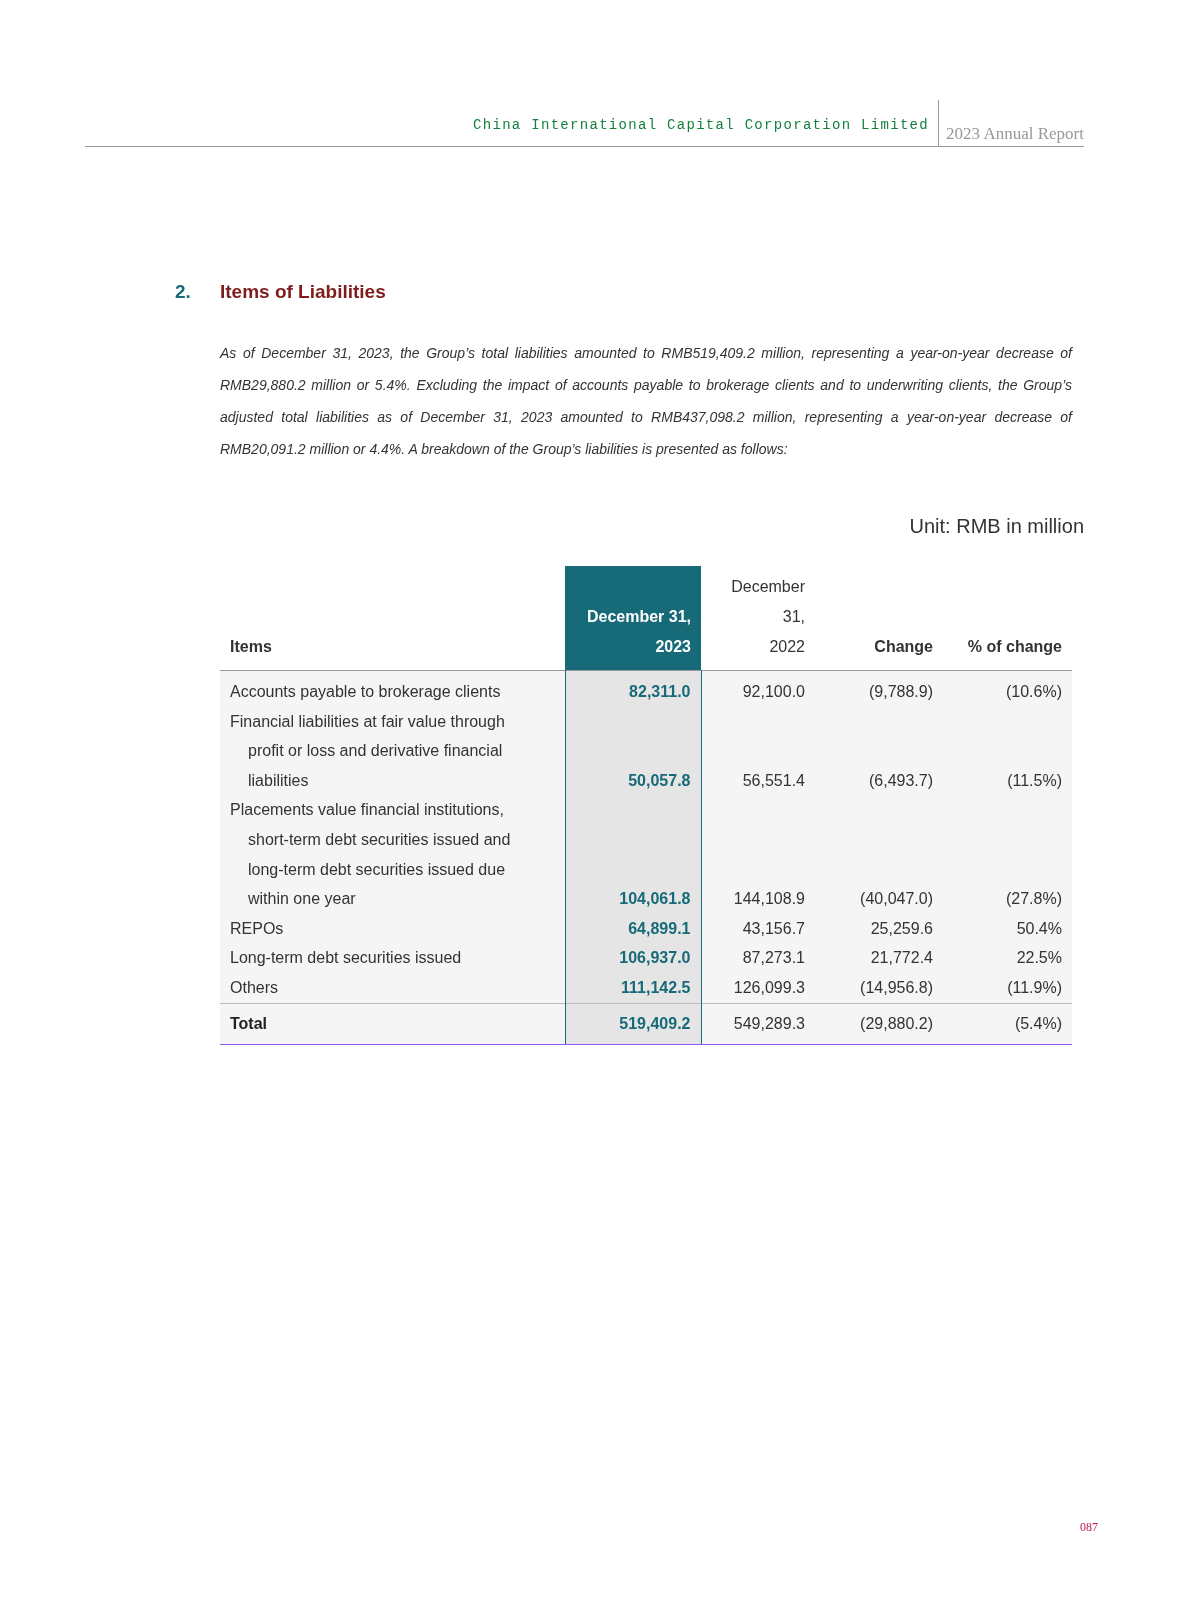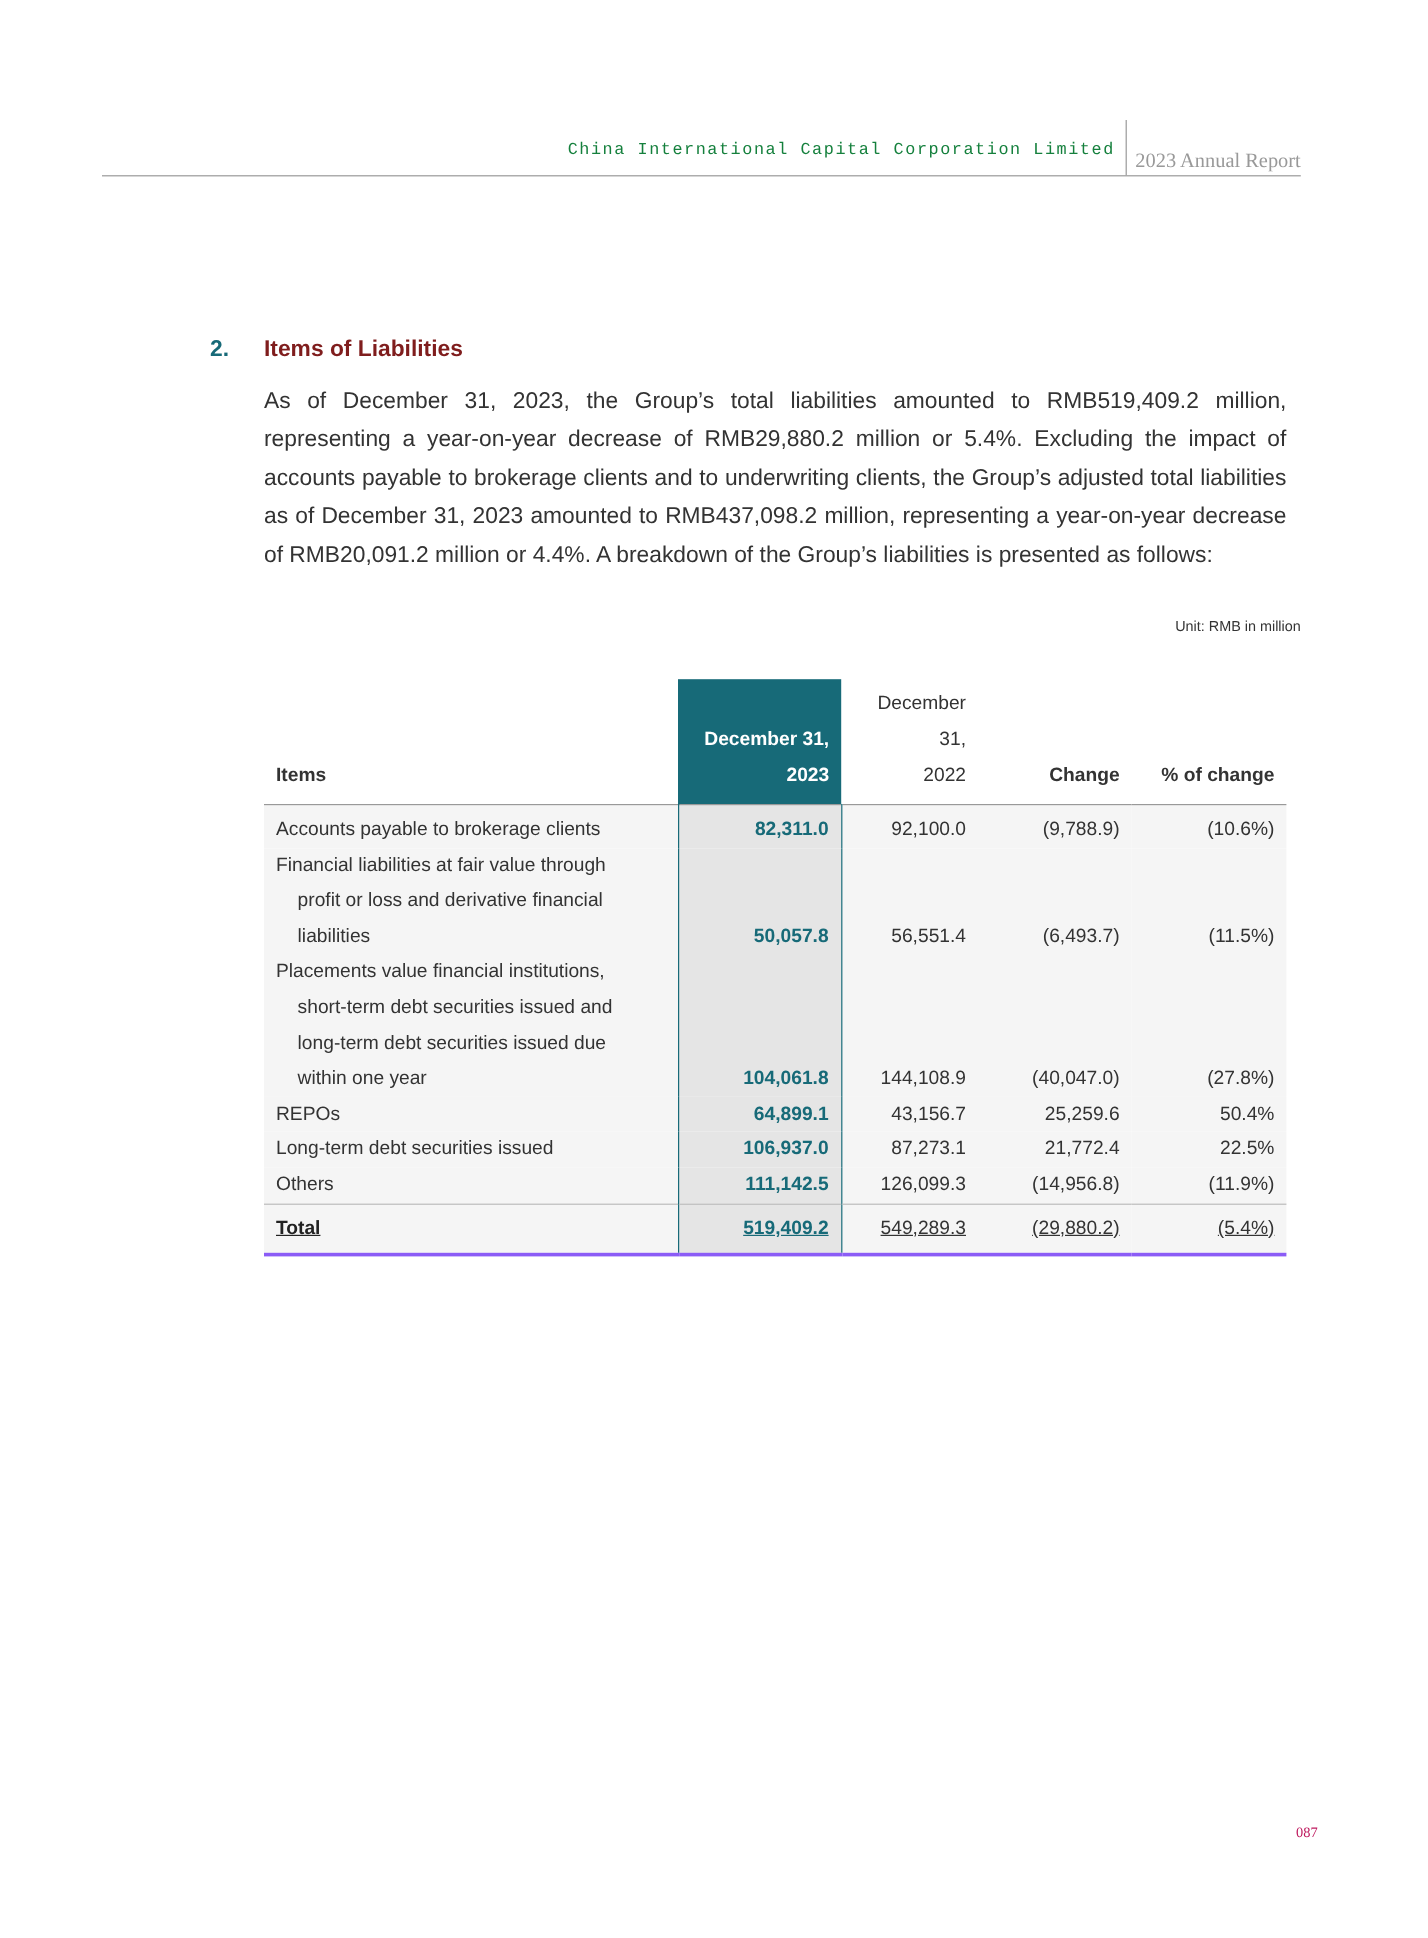--- a/index.html
+++ b/index.html
@@ -3,36 +3,36 @@
 <meta charset="utf-8">
 <style>
   html, body { margin:0; padding:0; background:#fff; }
   body { width:1190px; height:1615px; position:relative; font-family:"Liberation Sans", sans-serif; color:#333; }
   .hdr { position:absolute; left:85px; right:106px; top:100px; height:46px; border-bottom:1px solid #9a9a9a; }
   .hdr-company { position:absolute; right:155px; top:17px; font-family:Liberation Mono, monospace; font-size:14px; letter-spacing:1.3px; color:#15803d; }
   .hdr-sep { position:absolute; right:145px; top:0; width:1px; height:46px; background:#9a9a9a; }
   .hdr-report { position:absolute; right:0; top:24px; font-family:"Liberation Serif", serif; font-size:17px; color:#999; }
   .sec-num { position:absolute; left:175px; top:281px; font-size:19px; font-weight:bold; color:#176a78; }
   .sec-title { position:absolute; left:220px; top:281px; font-size:19px; font-weight:bold; color:#7f1d1d; }
-  .para { position:absolute; left:220px; width:852px; top:319px; font-size:19px; line-height:32px; color:#333; text-align:justify; }
-  .unit { position:absolute; right:106px; top:515px; font-size:12px; color:#333; }
+  .para { position:absolute; left:220px; width:852px; top:337px; font-size:14px; line-height:32px; color:#333; text-align:justify;font-style:italic; }
+  .unit { position:absolute; right:106px; top:515px; font-size:20px; color:#333; }
   table { position:absolute; left:220px; top:566px; width:852px; border-collapse:collapse; font-size:16px; color:#333; }
   th, td { padding:0 10px; }
   thead th { vertical-align:bottom; padding-bottom:8px; padding-top:6px; line-height:30px; font-weight:bold; }
   thead th.items { text-align:left; }
   thead th.cur { background:#176a78; color:#fff; text-align:right; }
   thead th.prev { font-weight:normal; text-align:right; }
   thead th.num { text-align:right; }
   thead tr { border-bottom:1px solid #999; }
   tbody td { line-height:29.6px; vertical-align:bottom; text-align:right; background:#f5f5f5; }
   tbody td.item { text-align:left; }
   tbody td.cur { background:#e5e5e5; font-weight:bold; color:#176a78; border-left:1px solid #176a78; border-right:1px solid #176a78; }
   tbody tr:first-child td { padding-top:6px; }
   .ind { padding-left:18px; display:block; }
-  tr.total td { border-top:1px solid #bbb; border-bottom:3px solid #8b5cf6; line-height:40px; font-weight:normal;text-decoration:underline; }
+  tr.total td { border-top:1px solid #bbb; border-bottom:1px solid #8b5cf6; line-height:40px; font-weight:normal; }
   tr.total td.item { font-weight:bold; color:#222; }
   tr.total td.cur { font-weight:bold; }
   .pageno { position:absolute; right:92px; top:1520px; font-family:"Liberation Serif", serif; font-size:12px; color:#be185d; }
 </style>
 </head>
 <body>
 
 <div class="hdr">
   <span class="hdr-company">China International Capital Corporation Limited</span>
   <span class="hdr-sep"></span>

